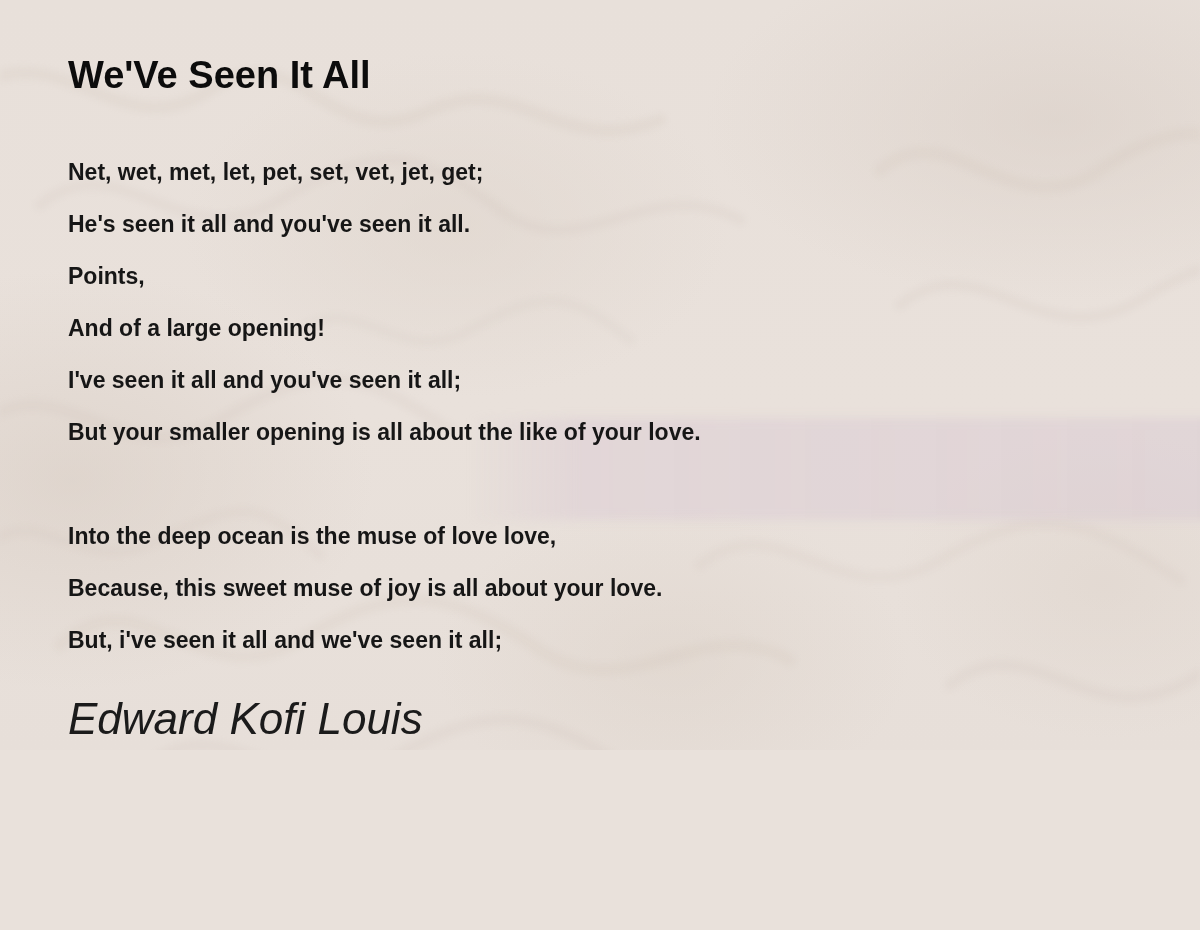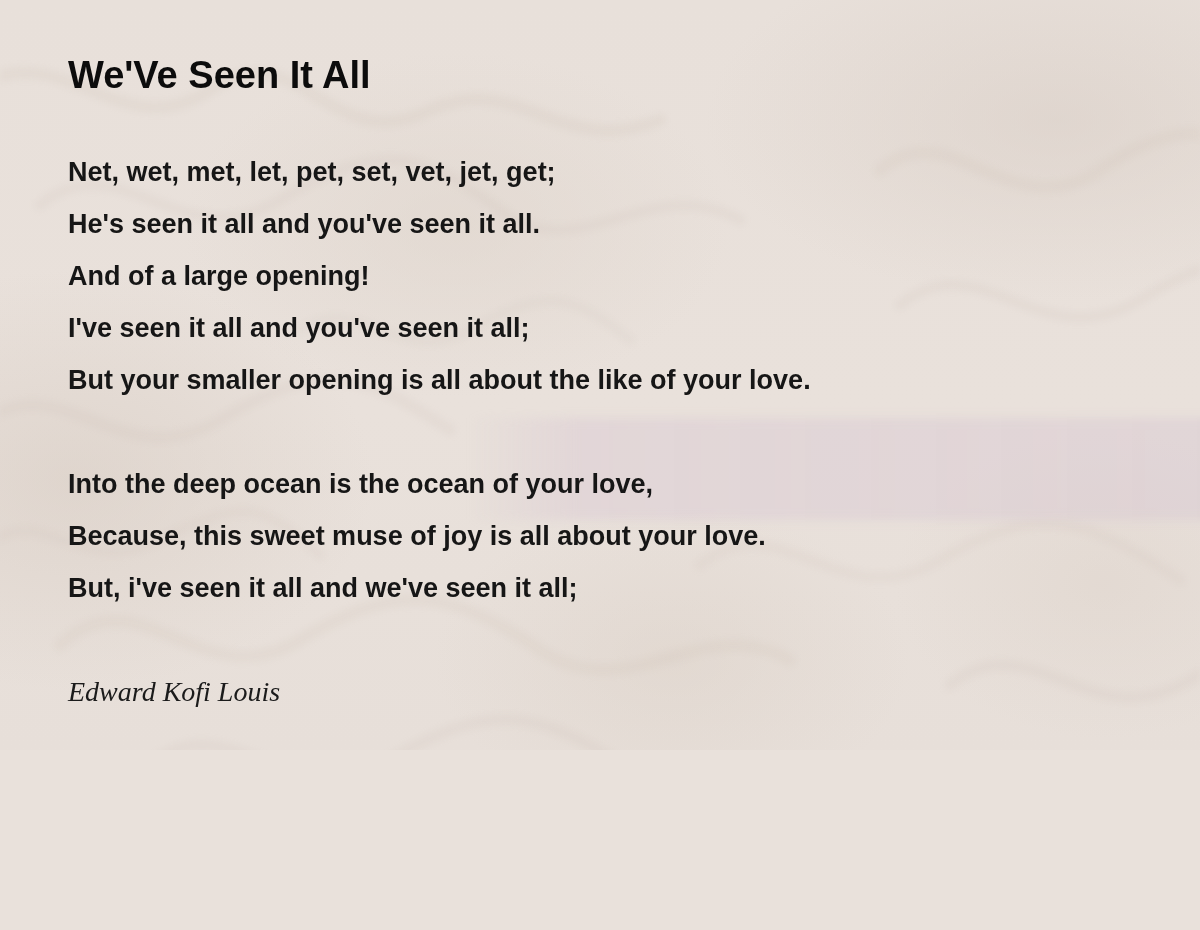--- a/index.html
+++ b/index.html
@@ -56,34 +56,33 @@
     font-weight: 700;
     color: #0c0c0c;
   }
   .poem {
     margin-top: 48px;
   }
   .stanza + .stanza {
     margin-top: 52px;
   }
   .line {
-    font-size: 27px;
+    font-size: 23px;
     font-weight: 700;
     line-height: 52px;
     color: #161616;
     white-space: nowrap;
   }
   .author {
-    margin-top: 56px;
-    font-size: 28px;
+    margin-top: 31px;
+    font-size: 44px;
     line-height: 44px;
     font-style: italic;
     font-weight: 400;
     color: #1b1b1b;
-    font-family: Liberation Serif, serif;
   }
 </style>
 </head>
 <body>
 
 <div class="page">
 
   <svg class="texture" width="1200" height="930" viewBox="0 0 1200 930">
     <g fill="none" stroke="#c8b8ad" stroke-linecap="round">
       <path d="M-30,90 C60,30 120,150 210,90 C300,30 330,160 430,110 C520,70 560,160 660,120" stroke-width="12" opacity="0.14"></path>
@@ -105,27 +104,28 @@
 
   <div class="content">
 
     <h1 class="title">We'Ve Seen It All</h1>
 
     <div class="poem">
 
       <div class="stanza">
         <div class="line">Net, wet, met, let, pet, set, vet, jet, get;</div>
         <div class="line">He's seen it all and you've seen it all.</div>
+        <div class="line">Points,</div>
         <div class="line">And of a large opening!</div>
         <div class="line">I've seen it all and you've seen it all;</div>
         <div class="line">But your smaller opening is all about the like of your love.</div>
       </div>
 
       <div class="stanza">
-        <div class="line">Into the deep ocean is the ocean of your love,</div>
+        <div class="line">Into the deep ocean is the muse of love love,</div>
         <div class="line">Because, this sweet muse of joy is all about your love.</div>
         <div class="line">But, i've seen it all and we've seen it all;</div>
       </div>
 
     </div>
 
     <div class="author">Edward Kofi Louis</div>
 
   </div>
 </div>

